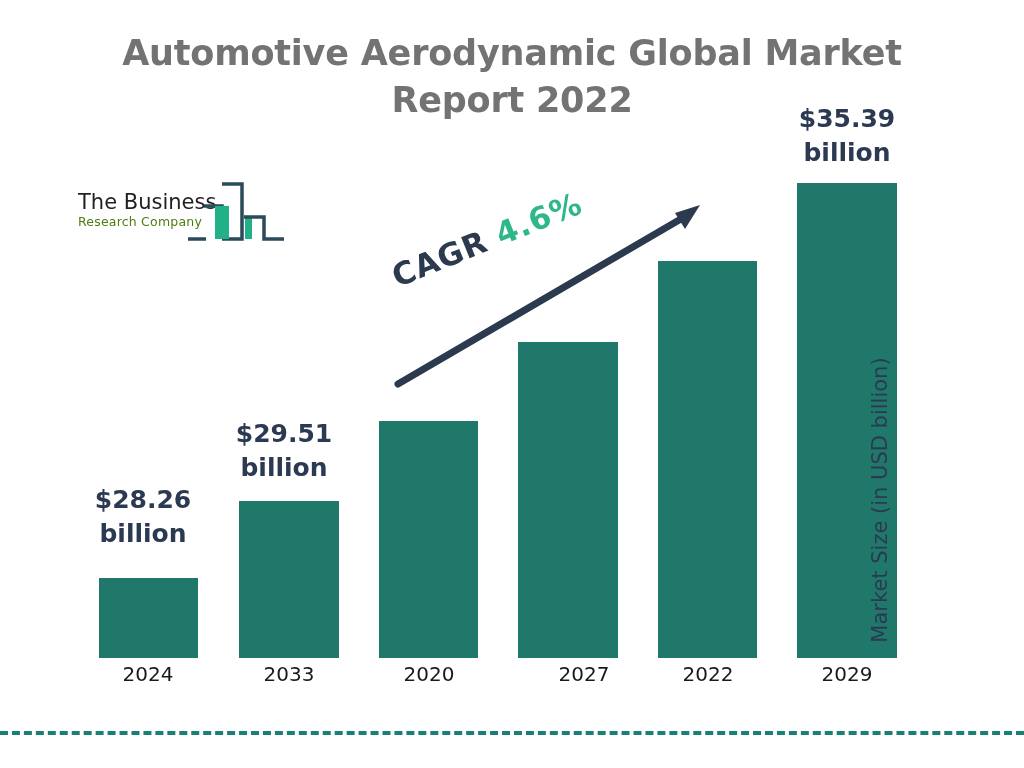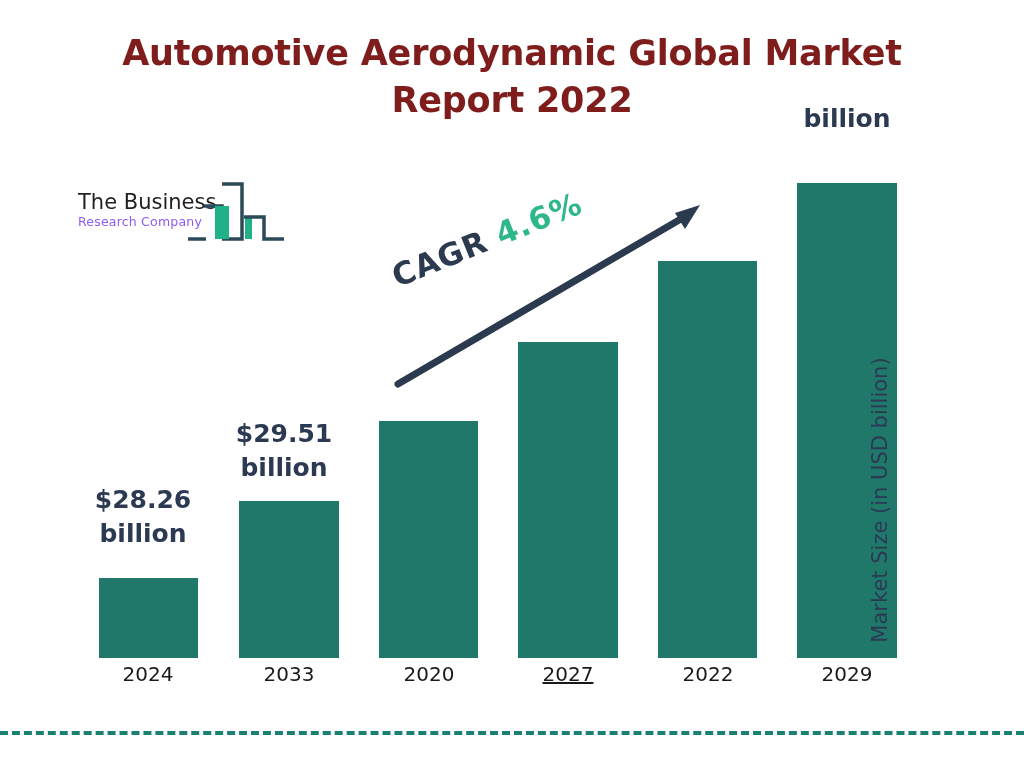--- a/index.html
+++ b/index.html
@@ -20,21 +20,21 @@
   #chart-title {
     position: absolute;
     left: 112px;
     top: 30px;
     width: 800px;
     text-align: center;
     font-family: "DejaVu Sans", sans-serif;
     font-weight: bold;
     font-size: 35px;
     line-height: 1.33;
-    color: #7f1d1d;
+    color: #737373;
     letter-spacing: -0.2px;
   }
 
   
   #logo {
     position: absolute;
     left: 78px;
     top: 176px;
     width: 205px;
     height: 70px;
@@ -49,21 +49,21 @@
     font-family: "DejaVu Sans", sans-serif;
     font-size: 21px;
     color: #231f20;
     letter-spacing: 0px;
     line-height: 1;
     white-space: nowrap;
   }
   #logo-line2 {
     font-family: "DejaVu Sans", sans-serif;
     font-size: 12.5px;
-    color: #8b5cf6;
+    color: #4d7c0f;
     letter-spacing: 0.2px;
     line-height: 1;
     margin-top: 3px;
     white-space: nowrap;
   }
   #logo-mark {
     position: absolute;
     left: 110px;
     top: 0px;
   }
@@ -177,35 +177,36 @@
     <div class="bar" style="left:99px; top:578px; width:99px; height:80px;"></div>
     <div class="bar" style="left:239px; top:501px; width:100px; height:157px;"></div>
     <div class="bar" style="left:379px; top:421px; width:99px; height:237px;"></div>
     <div class="bar" style="left:518px; top:342px; width:100px; height:316px;"></div>
     <div class="bar" style="left:658px; top:261px; width:99px; height:397px;"></div>
     <div class="bar" style="left:797px; top:183px; width:100px; height:475px;"></div>
 
     <div class="xlabel" style="left:88px;">2024</div>
     <div class="xlabel" style="left:229px;">2033</div>
     <div class="xlabel" style="left:369px;">2020</div>
-    <div class="xlabel" style="left:508px;text-decoration:underline;">2027</div>
+    <div class="xlabel" style="left:524px;">2027</div>
     <div class="xlabel" style="left:648px;">2022</div>
     <div class="xlabel" style="left:787px;">2029</div>
 
     <div class="value-label" style="left:78px; top:483px;">
       <div>$28.26</div>
       <div>billion</div>
     </div>
 
     <div class="value-label" style="left:219px; top:393px;margin-top:24px;">
       <div>$29.51</div>
       <div>billion</div>
     </div>
 
     <div class="value-label" style="left:782px; top:102px;">
+      <div>$35.39</div>
       <div>billion</div>
     </div>
 
     <svg style="position:absolute; left:0; top:0; width:1024px; height:768px; pointer-events:none;">
       <line x1="398" y1="384" x2="686" y2="216" stroke="#2b3a4e" stroke-width="7" stroke-linecap="round"></line>
       <polygon points="700,205 675,213 685,229" fill="#2b3a4e"></polygon>
     </svg>
 
     <div id="cagr-annotation">
       <span id="cagr-word">CAGR</span>

